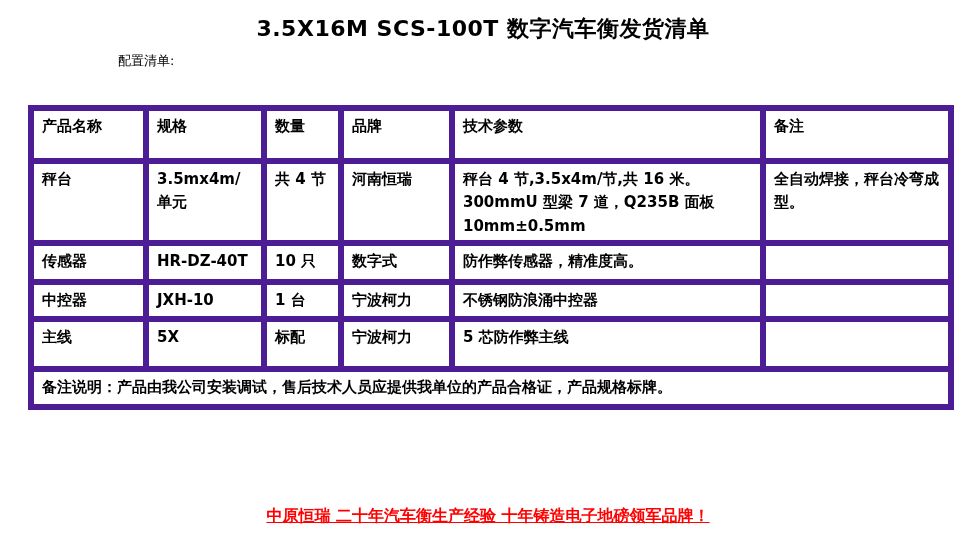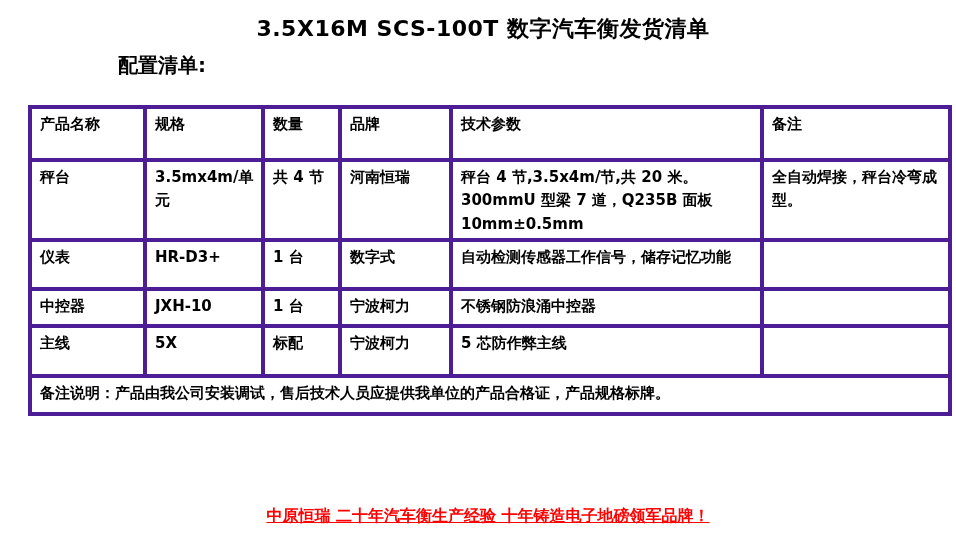--- a/index.html
+++ b/index.html
@@ -12,36 +12,36 @@
   }
   .page { position: relative; width: 956px; height: 549px; }
   .doc-title {
     position: absolute; top: 14px; left: 23px; width: 920px;
     text-align: center;
     font-size: 22px; font-weight: bold;
     letter-spacing: 0.5px;
   }
   .section-label {
     position: absolute; top: 52px; left: 118px;
-    font-size: 20px; font-weight: bold;
+    font-size: 13px; font-weight: normal;
   }
   table.config {
     position: absolute; top: 105px; left: 28px;
     width: 920px;
     border-collapse: collapse;
     table-layout: fixed;
   }
   table.config col.c1 { width: 115px; }
   table.config col.c2 { width: 118px; }
   table.config col.c3 { width: 77px; }
   table.config col.c4 { width: 111px; }
   table.config col.c5 { width: 311px; }
   table.config col.c6 { width: 188px; }
   table.config td, table.config th {
-    border: 4px solid #4c1d95;
+    border: 6px solid #4c1d95;
     vertical-align: top;
     text-align: left;
     padding: 4px 6px 2px 8px;
     font-size: 15px; font-weight: bold;
     line-height: 1.55;
     overflow: hidden;
   }
   tr.r-head  td { height: 53px; }
   tr.r-0 td { height: 53px; }
   tr.r-1 td { height: 39px; }
@@ -85,33 +85,33 @@
         <td>品牌</td>
         <td>技术参数</td>
         <td>备注</td>
       </tr>
 
       <tr class="r-0">
         <td>秤台</td>
         <td>3.5mx4m/单元</td>
         <td>共 4 节</td>
         <td>河南恒瑞</td>
-        <td>秤台 4 节,3.5x4m/节,共 20 米。300mmU 型梁 7 道，Q235B 面板 10mm±0.5mm</td>
+        <td>秤台 4 节,3.5x4m/节,共 16 米。300mmU 型梁 7 道，Q235B 面板 10mm±0.5mm</td>
         <td>全自动焊接，秤台冷弯成型。</td>
       </tr>
 
-
-      <tr class="r-2">
-        <td>仪表</td>
-        <td>HR-D3+</td>
-        <td>1 台</td>
+      <tr class="r-1">
+        <td>传感器</td>
+        <td>HR-DZ-40T</td>
+        <td>10 只</td>
         <td>数字式</td>
-        <td>自动检测传感器工作信号，储存记忆功能</td>
+        <td>防作弊传感器，精准度高。</td>
         <td></td>
       </tr>
+
 
       <tr class="r-3">
         <td>中控器</td>
         <td>JXH-10</td>
         <td>1 台</td>
         <td>宁波柯力</td>
         <td>不锈钢防浪涌中控器</td>
         <td></td>
       </tr>
 

